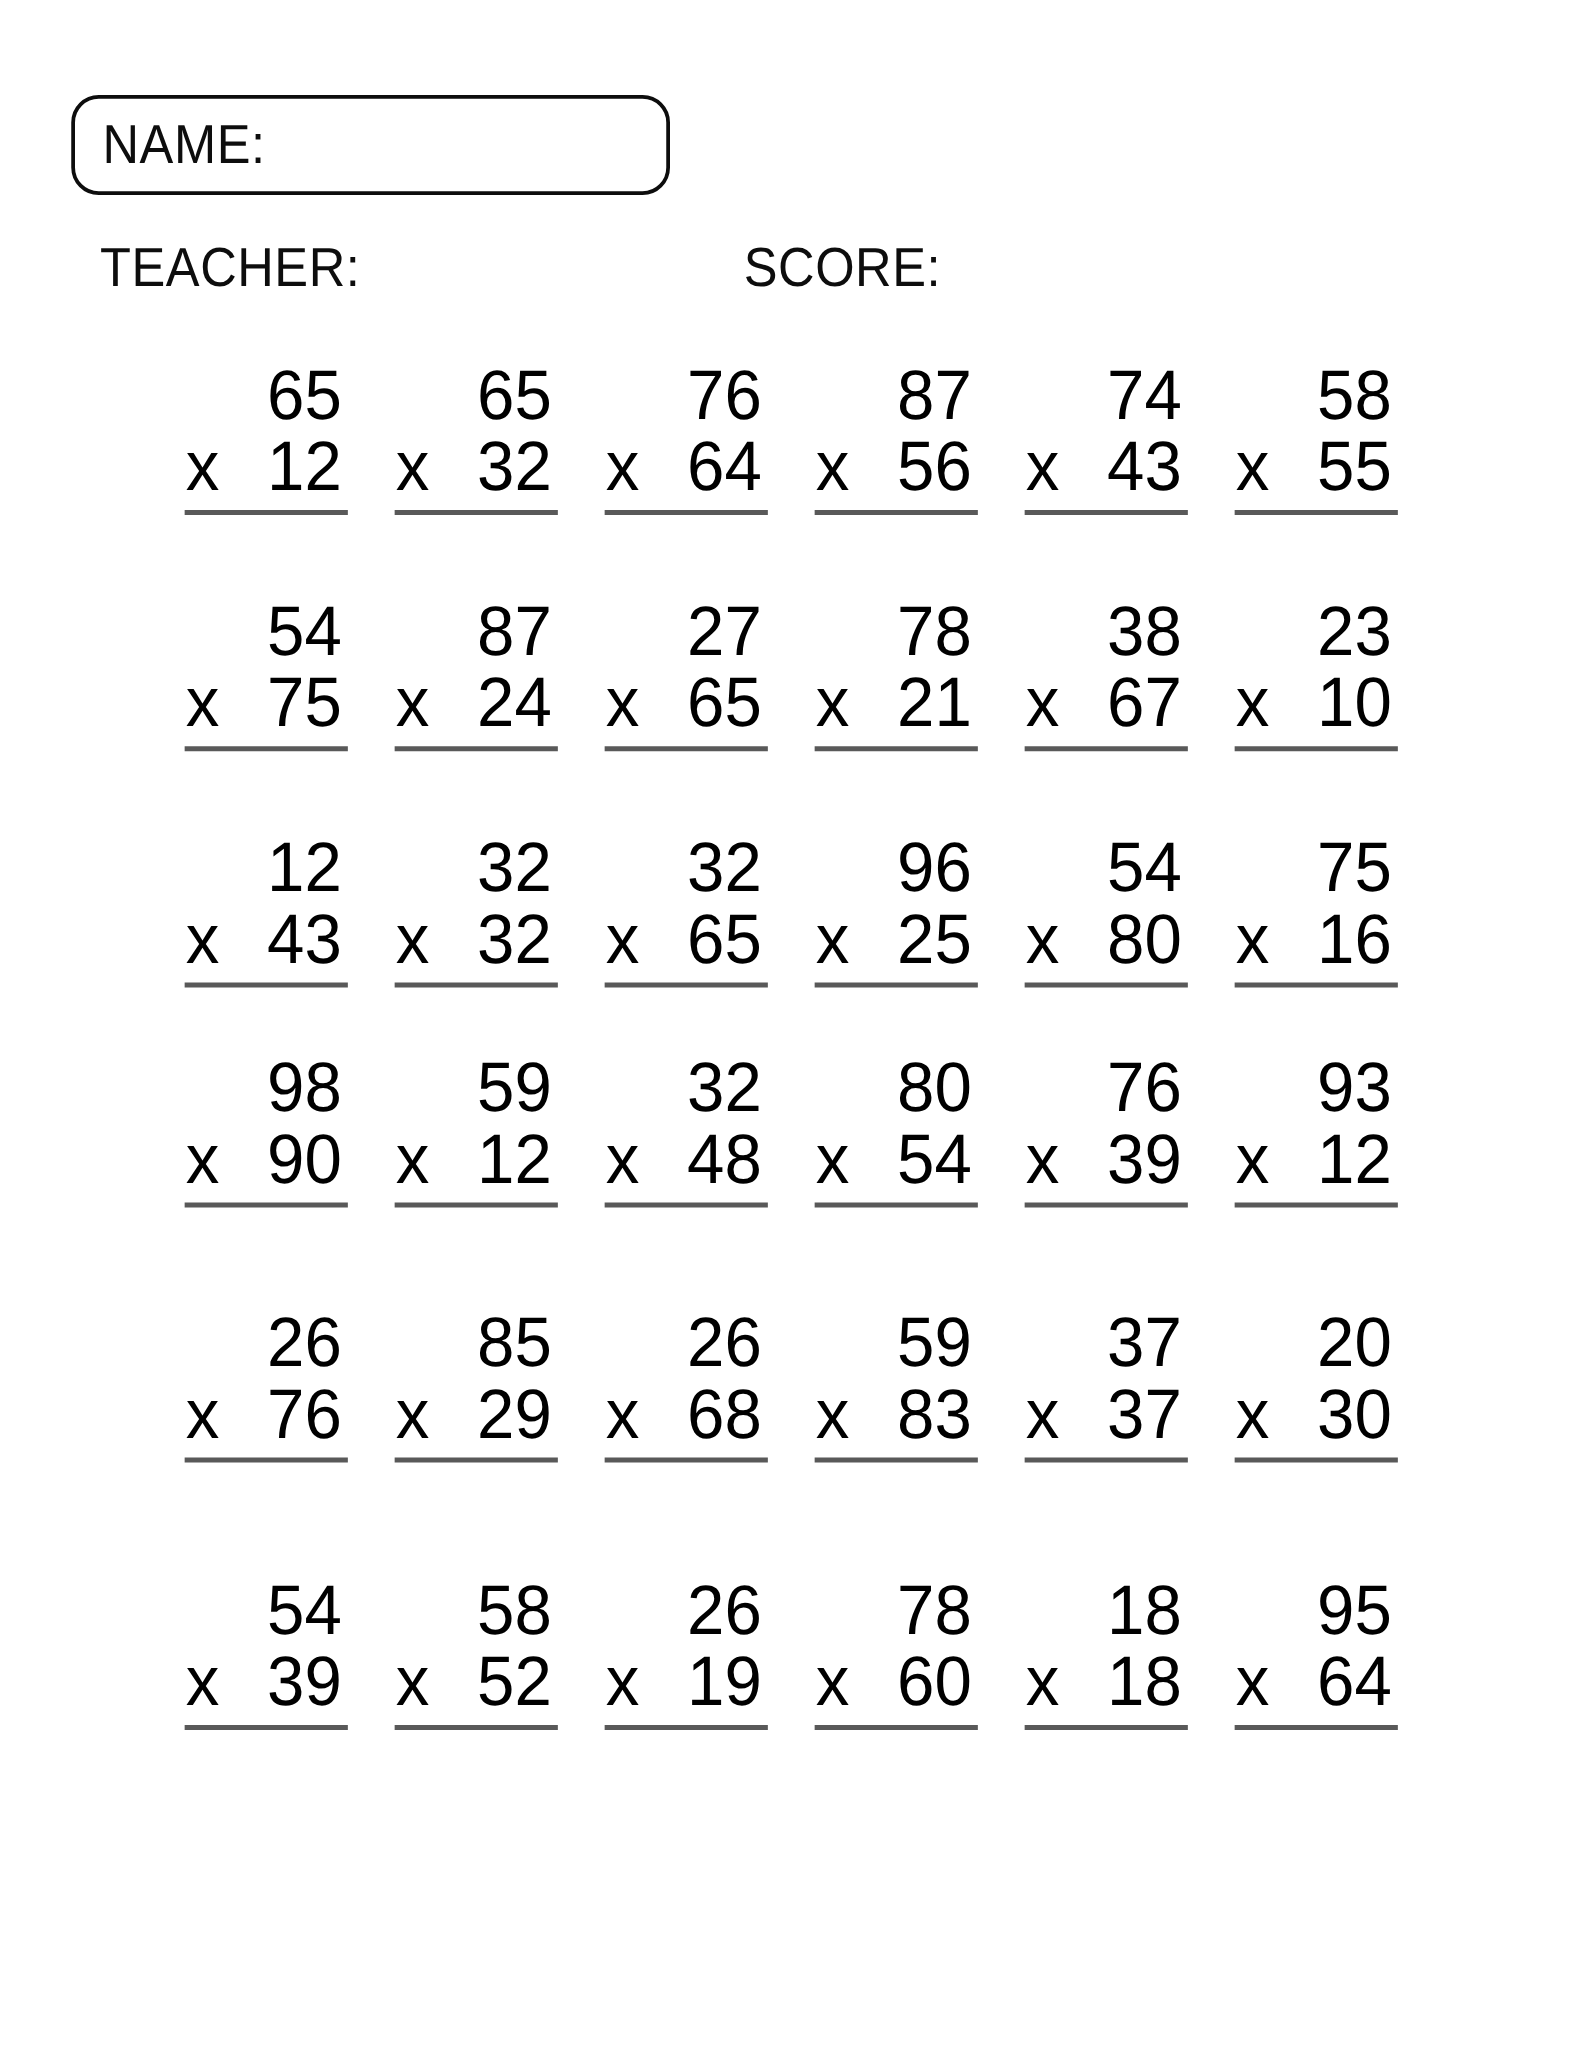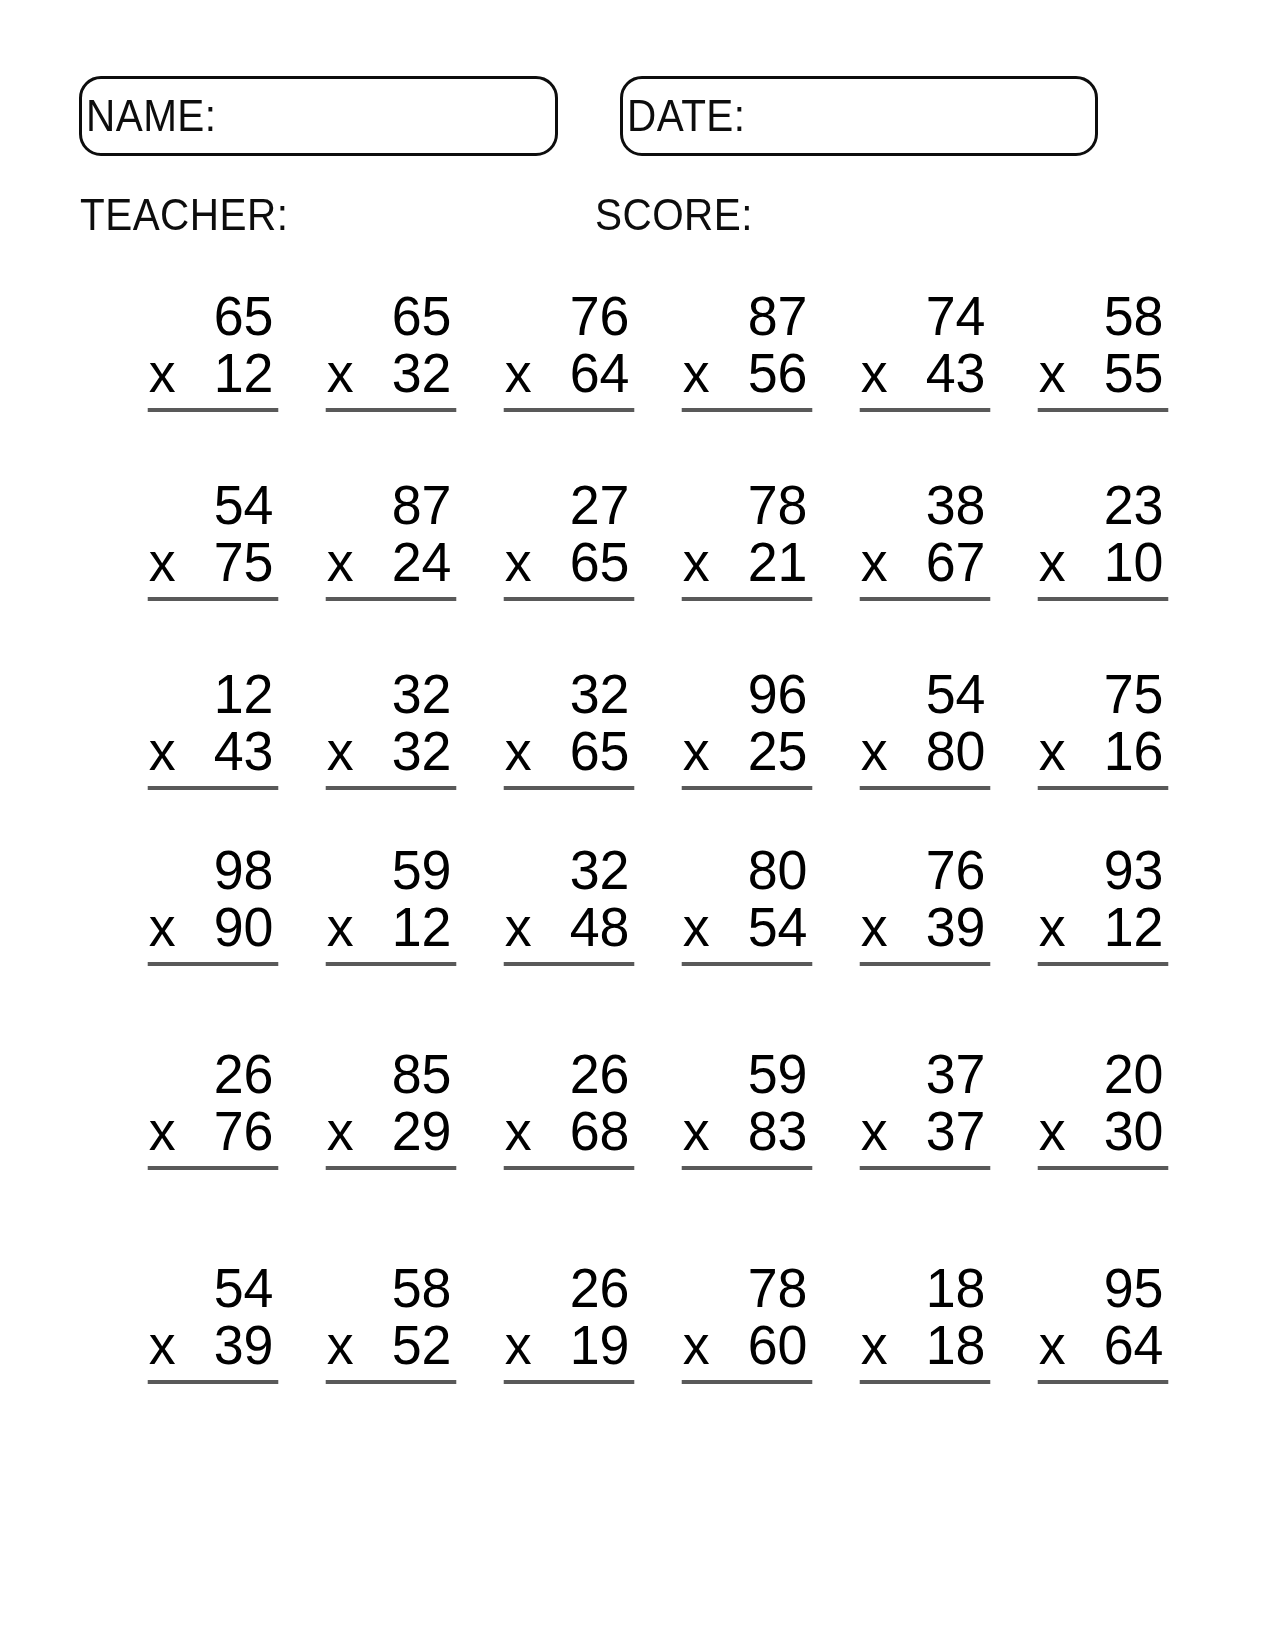--- a/index.html
+++ b/index.html
@@ -15,22 +15,21 @@
 
   
   .field-box {
     position: absolute;
     height: 80px;
     border: 3px solid #0d0d0d;
     border-radius: 22px;
     background: #ffffff;
     display: flex;
     align-items: center;
-    padding-left: 4px;
-    margin-left: 22px;
+    padding-left: 22px;
   }
   .name-box { left: 57px;  top: 76px; width: 479px; }
   .date-box { left: 598px; top: 76px; width: 478px; }
   .box-label {
     font-size: 44px;
     letter-spacing: 0.5px;
     color: #0d0d0d;
     transform: scaleX(0.92);
     transform-origin: left center;
     white-space: nowrap;
@@ -50,21 +49,21 @@
   
   .problems {
     position: absolute;
     left: 145px;
     top: 288px;
     width: 980px;
   }
   .prow {
     display: grid;
     grid-template-columns: repeat(6, 136px);
-    column-gap: 42px;
+    column-gap: 32px;
   }
   .prow:nth-child(2) { margin-top: 65px; }
   .prow:nth-child(3) { margin-top: 65px; }
   .prow:nth-child(4) { margin-top: 52px; }
   .prow:nth-child(5) { margin-top: 80px; }
   .prow:nth-child(6) { margin-top: 90px; }
 
   .problem {
     font-size: 56px;
     line-height: 1.0;
@@ -88,23 +87,20 @@
 </style>
 </head>
 <body>
 
 <div class="page">
 
   <div class="field-box name-box">
     <span class="box-label">NAME:</span>
   </div>
 
-  <div class="field-box date-box">
-    <span class="box-label">DATE:</span>
-  </div>
 
   <div class="plain-label teacher-label">TEACHER:</div>
   <div class="plain-label score-label">SCORE:</div>
 
   <div class="problems" id="problems">
       <div class="prow">
         <div class="problem">
           <div class="top">65</div>
           <div class="bottom">
             <span class="op">x</span>

